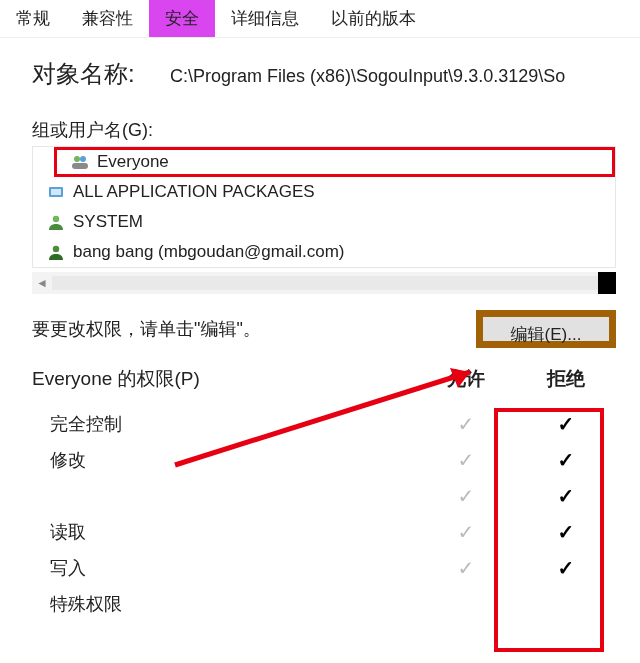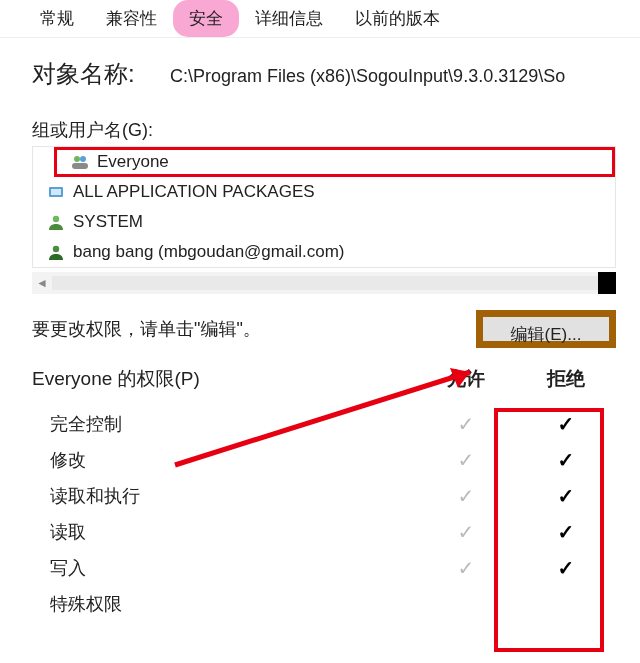--- a/index.html
+++ b/index.html
@@ -1,22 +1,22 @@
 <!DOCTYPE html>
 <html><head>
 <meta charset="utf-8">
 <style>
   * { box-sizing: border-box; margin: 0; padding: 0; }
   html, body { width: 640px; height: 663px; font-family: "Microsoft YaHei", "Segoe UI", sans-serif; font-size: 16px; color: #222; background: #fff; }
   .root { padding: 0; position: relative; width: 640px; height: 663px; overflow: hidden; }
 
   
-  .tabstrip { display: flex; align-items: flex-end; height: 38px; padding-left: 24px; border-bottom: 1px solid #eee; }
+  .tabstrip { display: flex; align-items: flex-end; height: 38px; padding-left: 0; border-bottom: 1px solid #eee; }
   .tab { padding: 7px 16px 7px 16px; font-size: 17px; color: #222; cursor: pointer; background: #fff; }
-  .tab.sel { background: #f9a8d4; border-radius: 15px; }
+  .tab.sel { background: #d946ef; }
 
   
   .body { padding: 20px 24px 0 32px; }
 
   .row-obj { display: flex; margin-bottom: 28px; align-items: baseline; }
   .row-obj .lbl { width: 138px; font-size: 24px; }
   .row-obj .val { flex: 1; font-size: 18px; white-space: nowrap; overflow: hidden; }
 
   .grp-lbl { font-size: 18px; margin-bottom: 4px; }
 
@@ -143,21 +143,20 @@
         <div class="pname">完全控制</div>
         <div class="cell allow">✓</div>
         <div class="cell deny">✓</div>
       </div>
       <div class="perm-row">
         <div class="pname">修改</div>
         <div class="cell allow">✓</div>
         <div class="cell deny">✓</div>
       </div>
       <div class="perm-row">
-        <div class="pname">读取和执行</div>
         <div class="cell allow">✓</div>
         <div class="cell deny">✓</div>
       </div>
       <div class="perm-row">
         <div class="pname">读取</div>
         <div class="cell allow">✓</div>
         <div class="cell deny">✓</div>
       </div>
       <div class="perm-row">
         <div class="pname">写入</div>

